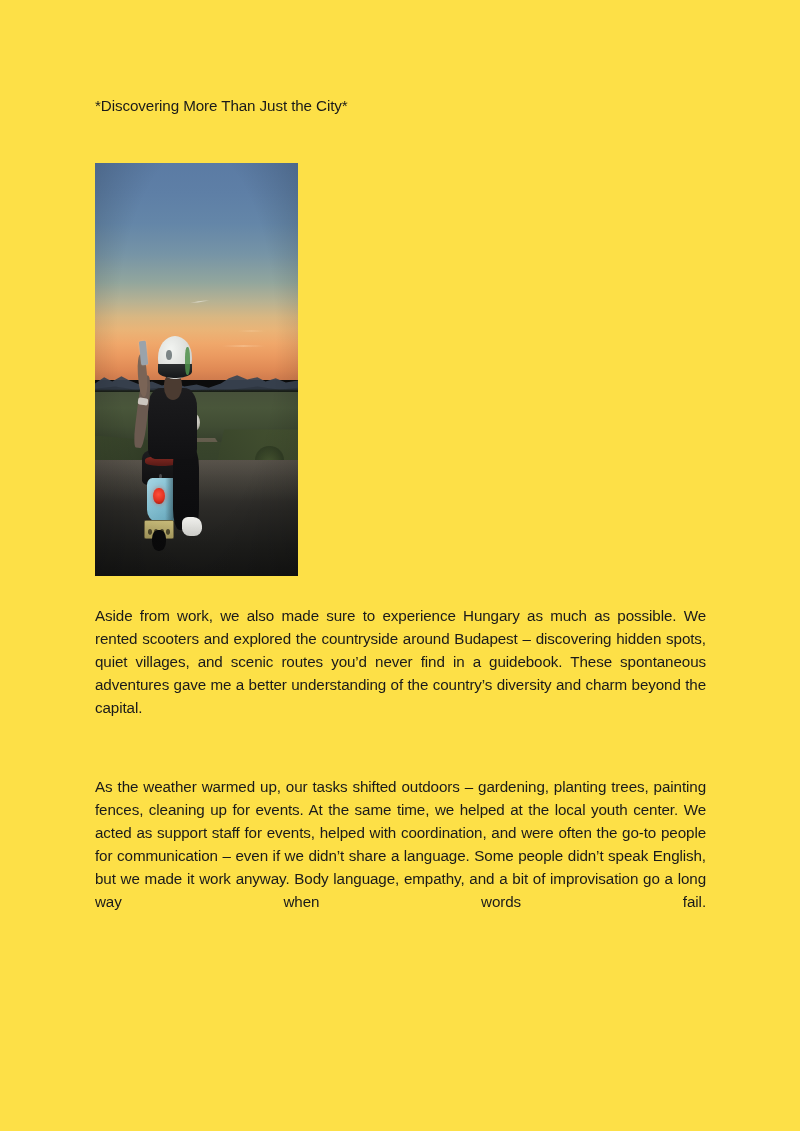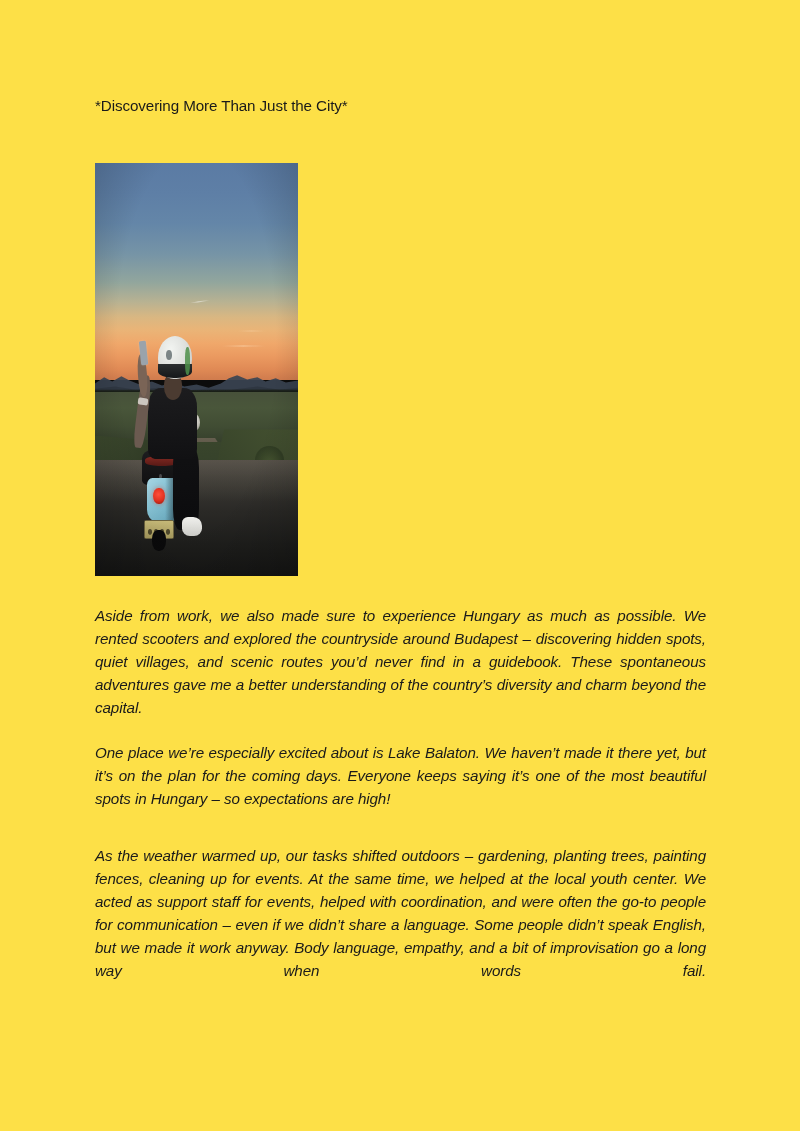--- a/index.html
+++ b/index.html
@@ -558,26 +558,25 @@
         <div class="helmet"></div>
         <div class="helmet-band"></div>
         <div class="helmet-stripe"></div>
         <div class="helmet-dot"></div>
       </div>
 
       <div class="vignette"></div>
     </div>
   </div>
 
-  <div class="content" style="top: 604px; font-style: italic;">
+  <div class="content" style="top: 604px;">
     <p class="para">Aside from work, we also made sure to experience Hungary as much as possible. We rented scooters and explored the countryside around Budapest – discovering hidden spots, quiet villages, and scenic routes you’d never find in a guidebook. These spontaneous adventures gave me a better understanding of the country’s diversity and charm beyond the capital.</p>
 
     <div class="spacer-22"></div>
 
-    <p class="para">One place we’re especially excited about is Lake Balaton. We haven’t made it there yet, but it’s on the plan for the coming days. Everyone keeps saying it’s one of the most beautiful spots in Hungary – so expectations are high!</p>
 
     <div class="spacer-20"></div>
 
 
     <div class="spacer-14"></div>
 
     <p class="para force-justify-last">As the weather warmed up, our tasks shifted outdoors – gardening, planting trees, painting fences, cleaning up for events. At the same time, we helped at the local youth center. We acted as support staff for events, helped with coordination, and were often the go-to people for communication – even if we didn’t share a language. Some people didn’t speak English, but we made it work anyway. Body language, empathy, and a bit of improvisation go a long way when words fail.</p>
   </div>
 
 </div>

